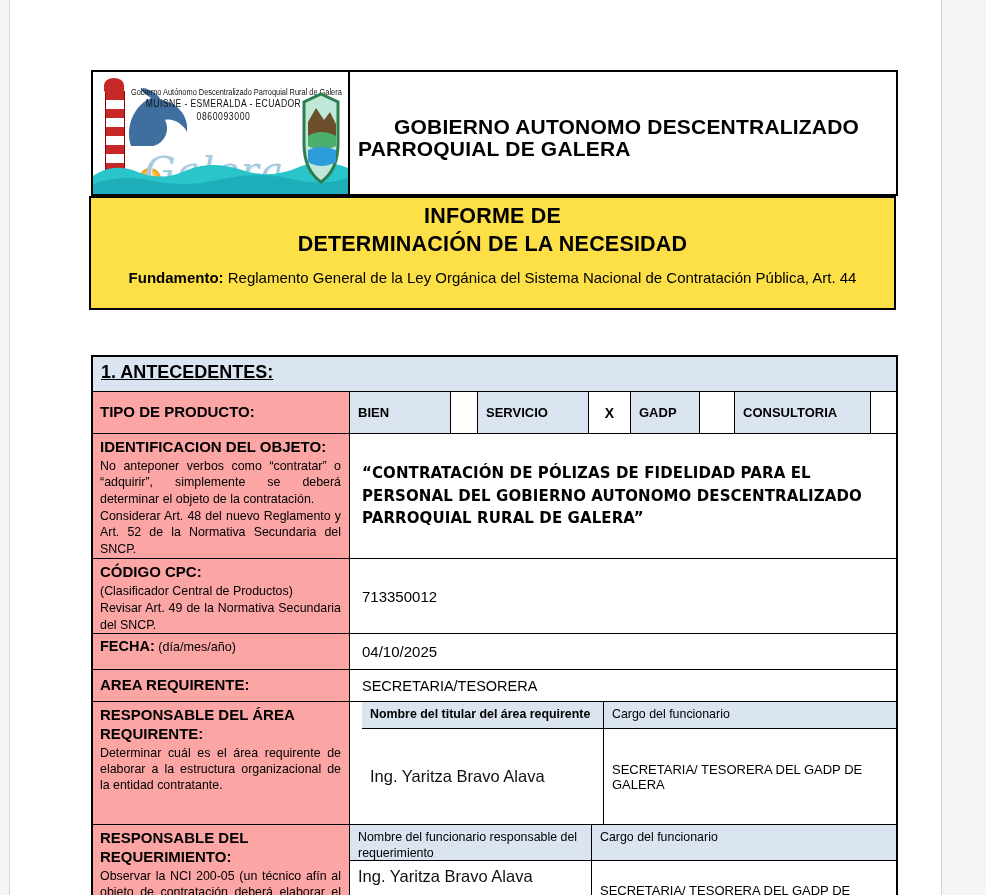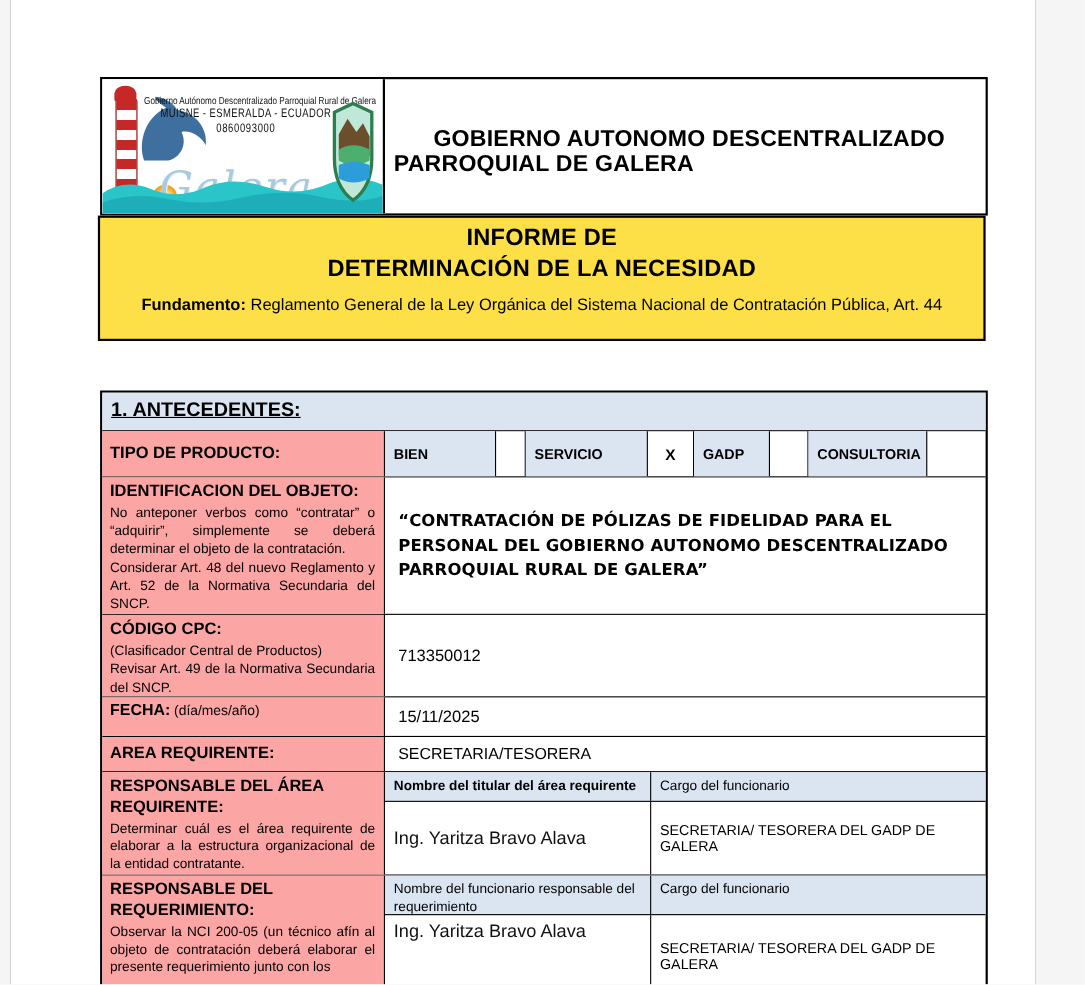--- a/index.html
+++ b/index.html
@@ -59,21 +59,21 @@
   .sub-col1{width:242px;flex:0 0 242px;border-right:1px solid #000;box-sizing:border-box;padding:4px 8px;}
   .sub-col2{flex:1;box-sizing:border-box;padding:4px 8px;}
   .sub-head-text{font-size:12.4px;line-height:1.3;}
   .sub-head-text.bold{font-weight:bold;}
   .name-text{font-size:16.5px;color:#111;}
   .cargo-text{font-size:13px;}
   .vcenter{display:flex;align-items:center;}
   .vtop{display:flex;align-items:flex-start;padding-top:6px;}
   
   .r-tipo{height:42px;} .r-objeto{height:125px;} .r-cpc{height:75px;}
-  .r-fecha{height:36px;} .r-area{height:32px;} .r-resparea{height:94px;} .r-respreq{height:110px;}
+  .r-fecha{height:36px;} .r-area{height:32px;} .r-resparea{height:123px;gap:12px;} .r-respreq{height:110px;}
   .h27{height:27px;} .h36{height:36px;}
 </style>
 </head>
 <body>
 
 <div class="viewport">
   <div class="page">
 
     <div class="header-table">
       <div class="logo-cell">
@@ -121,21 +121,21 @@
         <div class="label-cell" style="display:flex;align-items:center">
           <div class="label-title">TIPO DE PRODUCTO:</div>
         </div>
         <div class="value-area tipo-cells">
           <div class="tipo-cell blue tipo-name" style="width:101px">BIEN</div>
           <div class="tipo-cell tipo-mark" style="width:27px"></div>
           <div class="tipo-cell blue tipo-name" style="width:111px">SERVICIO</div>
           <div class="tipo-cell tipo-mark" style="width:42px">X</div>
           <div class="tipo-cell blue tipo-name" style="width:69px">GADP</div>
           <div class="tipo-cell tipo-mark" style="width:35px"></div>
-          <div class="tipo-cell blue tipo-name" style="width:108px">CONSULTORIA</div>
+          <div class="tipo-cell blue tipo-name" style="width:136px">CONSULTORIA</div>
           <div class="tipo-cell tipo-mark tipo-last"></div>
         </div>
       </div>
 
       <div class="row r-objeto">
         <div class="label-cell">
           <div class="label-title">IDENTIFICACION DEL OBJETO:</div>
           <div class="label-hint">No anteponer verbos como “contratar” o “adquirir”, simplemente se deberá determinar el objeto de la contratación.</div>
           <div class="label-hint">Considerar Art. 48 del nuevo Reglamento y Art. 52 de la Normativa Secundaria del SNCP.</div>
         </div>
@@ -148,21 +148,21 @@
           <div class="label-hint" style="text-align:left">(Clasificador Central de Productos)</div>
           <div class="label-hint">Revisar Art. 49 de la Normativa Secundaria del SNCP.</div>
         </div>
         <div class="vcell plain-value">713350012</div>
       </div>
 
       <div class="row r-fecha">
         <div class="label-cell" style="display:flex;">
           <div style="font-size:12.6px"><b style="font-size:14.5px">FECHA:</b><span> (día/mes/año)</span></div>
         </div>
-        <div class="vcell plain-value">15/11/2025</div>
+        <div class="vcell plain-value">04/10/2025</div>
       </div>
 
       <div class="row r-area">
         <div class="label-cell" style="display:flex;align-items:center">
           <div class="label-title">AREA REQUIRENTE:</div>
         </div>
         <div class="vcell area-value">SECRETARIA/TESORERA</div>
       </div>
 
       <div class="row r-resparea">

